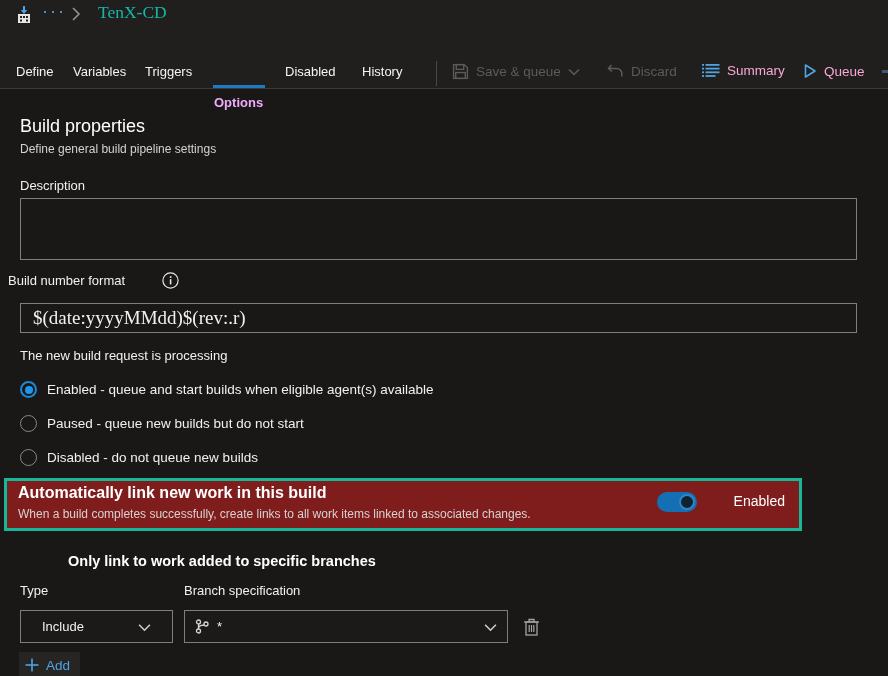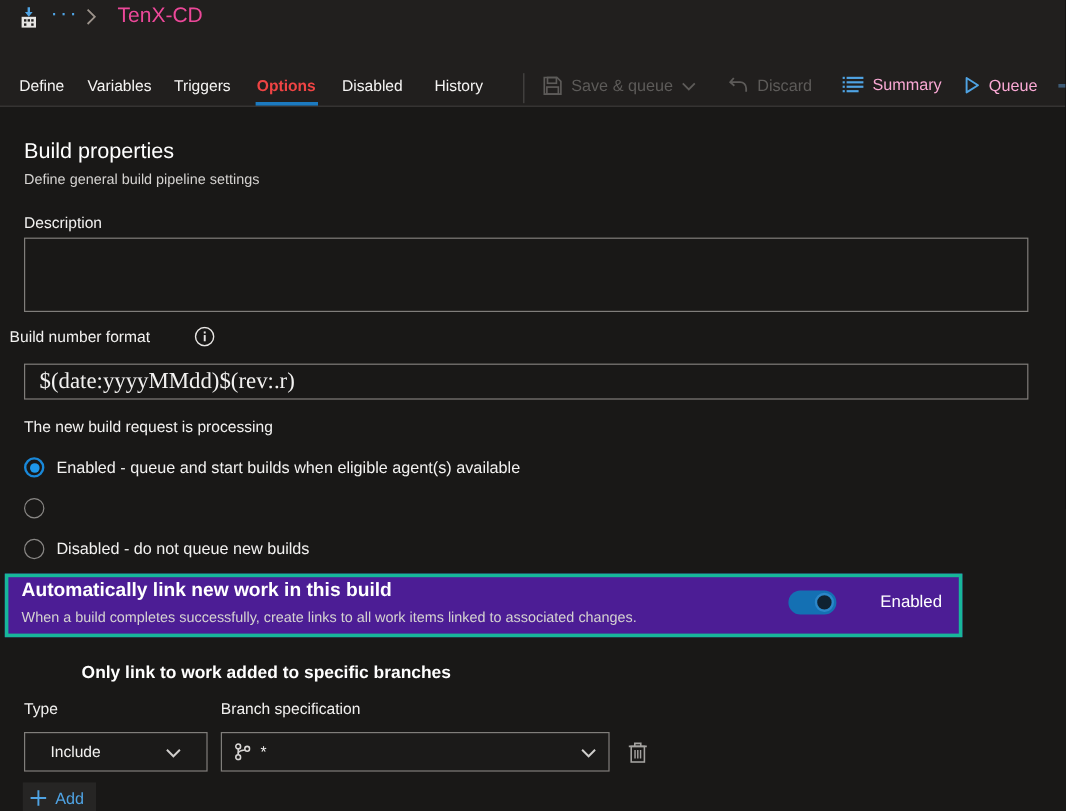--- a/index.html
+++ b/index.html
@@ -14,25 +14,25 @@
     position:absolute; left:0; top:0; width:888px; height:89px;
     background:#211f1e; border-bottom:1px solid #3c3a39;
   }
   .build-icon { position:absolute; left:14px; top:5px; width:20px; height:20px; }
   .ellipsis {
     position:absolute; left:42px; top:1px; color:#4fa3e3; font-size:18px;
     letter-spacing:2px; cursor:pointer;
   }
   .crumb-chevron { position:absolute; left:70px; top:7px; width:12px; height:14px; color:#9c938b; }
   .pipeline-title {
-    position:absolute; left:98px; top:2px; font-size:17.5px; color:#ec4899; font-weight:400;
+    position:absolute; left:98px; top:2px; font-size:17.5px; color:#14b8a6; font-weight:400;font-family:Liberation Serif, serif;
   }
   
   .tab { position:absolute; top:64px; font-size:13px; color:#f5f4f3; cursor:pointer; }
-  .tab.active { font-weight:bold; color:#ef4444; }
+  .tab.active { font-weight:bold; color:#f0abfc;margin-top:31px; }
   .tab-underline { position:absolute; left:213px; top:85px; width:52px; height:3px; background:#1c7ac0; }
   .toolbar-divider { position:absolute; left:436px; top:61px; width:1px; height:25px; background:#4a4846; }
   .tb-item { position:absolute; top:63px; display:flex; align-items:center; gap:7px; font-size:13.5px; cursor:pointer; }
   .tb-item.disabled { color:#5d5b59; }
   .tb-item.enabled { color:#f9a8d4; }
   .tb-item svg { display:block; }
   .edge-mark { position:absolute; left:882px; top:70px; width:8px; height:3px; background:#3d5a75; }
   
   .section-title { position:absolute; left:20px; font-size:18px; color:#ffffff; font-weight:400; }
   .section-sub { position:absolute; left:20px; font-size:12px; color:#d5d3d1; }
@@ -56,21 +56,21 @@
     border:2px solid #1988d9; position:relative;
   }
   .radio-circle.selected::after {
     content:""; position:absolute; left:2.5px; top:2.5px; width:8px; height:8px;
     border-radius:50%; background:#1e97ea;
   }
   .radio-label { font-size:13.5px; color:#f2f1f0; }
   
   .work-link-box {
     position:absolute; left:4px; top:478px; width:798px; height:53px;
-    border:3px solid #17b79a; background:#4c1d95;
+    border:3px solid #17b79a; background:#7f1d1d;
   }
   .wl-title { position:absolute; left:11px; top:3px; font-size:16px; font-weight:600; color:#ffffff; }
   .wl-sub { position:absolute; left:11px; top:26px; font-size:12px; color:#d5d3d1; }
   .toggle {
     position:absolute; right:102px; top:11px; width:40px; height:20px; border-radius:10px;
     background:#1470b3; cursor:pointer;
   }
   .toggle-knob {
     position:absolute; right:2px; top:2px; width:16px; height:16px; border-radius:50%;
     background:#0f2231; border:2px solid #2c87c9;
@@ -206,20 +206,21 @@
   <input class="text-input" type="text" value="$(date:yyyyMMdd)$(rev:.r)" style="">
 
   <div class="field-label" style="left:20px; top:348px">The new build request is processing</div>
 
   <div class="radio-row" style="top:381px">
     <span class="radio-circle selected"></span>
     <span class="radio-label">Enabled - queue and start builds when eligible agent(s) available</span>
   </div>
   <div class="radio-row" style="top:415px">
     <span class="radio-circle"></span>
+    <span class="radio-label">Paused - queue new builds but do not start</span>
   </div>
   <div class="radio-row" style="top:449px">
     <span class="radio-circle"></span>
     <span class="radio-label">Disabled - do not queue new builds</span>
   </div>
 
   <div class="work-link-box">
     <div class="wl-title">Automatically link new work in this build</div>
     <div class="wl-sub">When a build completes successfully, create links to all work items linked to associated changes.</div>
     <span class="toggle">

